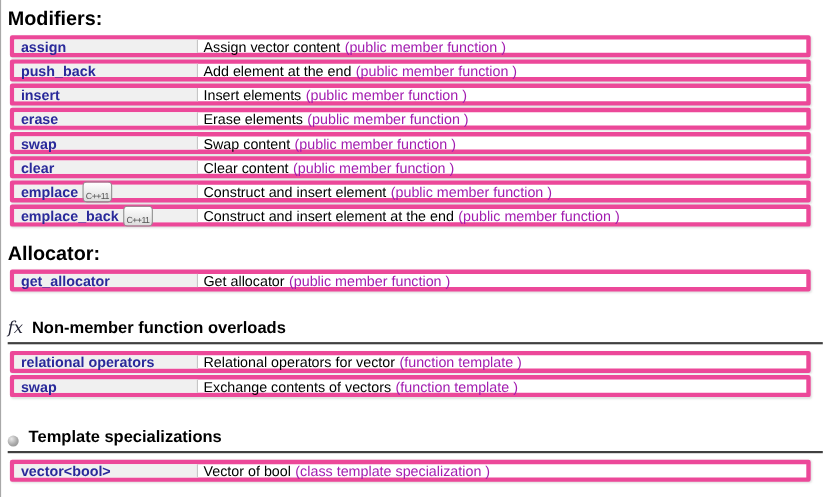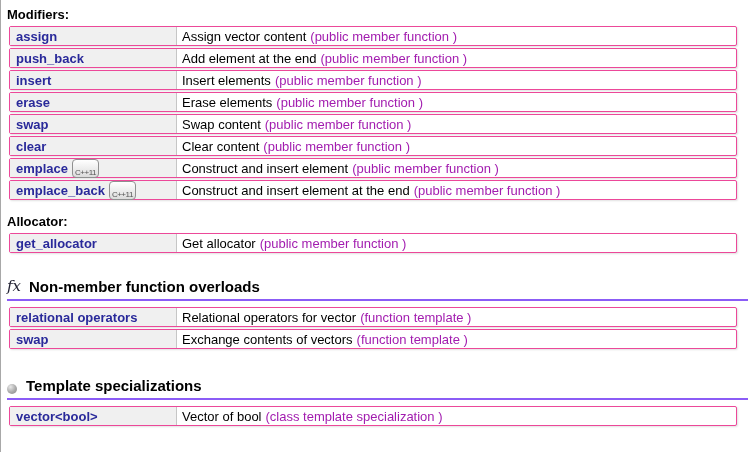--- a/index.html
+++ b/index.html
@@ -11,29 +11,29 @@
     overflow: hidden;
   }
   .page {
     width: 754px; height: 452px;
     border-left: 1px solid #a8a8a8;
     padding-top: 7px;
   }
   .section-label {
     font-weight: bold;
     margin: 0 0 4px 6px;
-    font-size: 13px;
+    font-size: 18px;
   }
   .rows { margin: 0 17px 0 8px; }
   .row {
     display: flex;
     align-items: center;
     height: 20px;
     margin-bottom: 2px;
-    border: 1px solid #ec4899;
+    border: 4px solid #ec4899;
     border-radius: 2px;
     box-shadow: 1px 1px 2px rgba(0,0,0,0.12);
     background: #fff;
   }
   .cell-name {
     width: 167px;
     height: 100%;
     background: #f0f0f0;
     border-right: 1px solid #c6c6c6;
     display: flex;
@@ -66,21 +66,21 @@
     letter-spacing: -0.5px;
     text-decoration: none;
   }
   .kind { color: #a21caf; margin-left: 4px; }
   .gap-section { margin-top: 14px; }
   .heading {
     font-size: 15px;
     font-weight: bold;
     margin: 24px 6px 0 6px;
     padding-bottom: 4px;
-    border-bottom: 2px solid #8b5cf6;
+    border-bottom: 2px solid #404040;
     display: flex;
     align-items: center;
   }
   .heading .fx-icon {
     font-family: "DejaVu Serif", "Liberation Serif", serif;
     font-style: italic;
     font-weight: normal;
     font-size: 15px;
     color: #223;
     margin-right: 8px;

